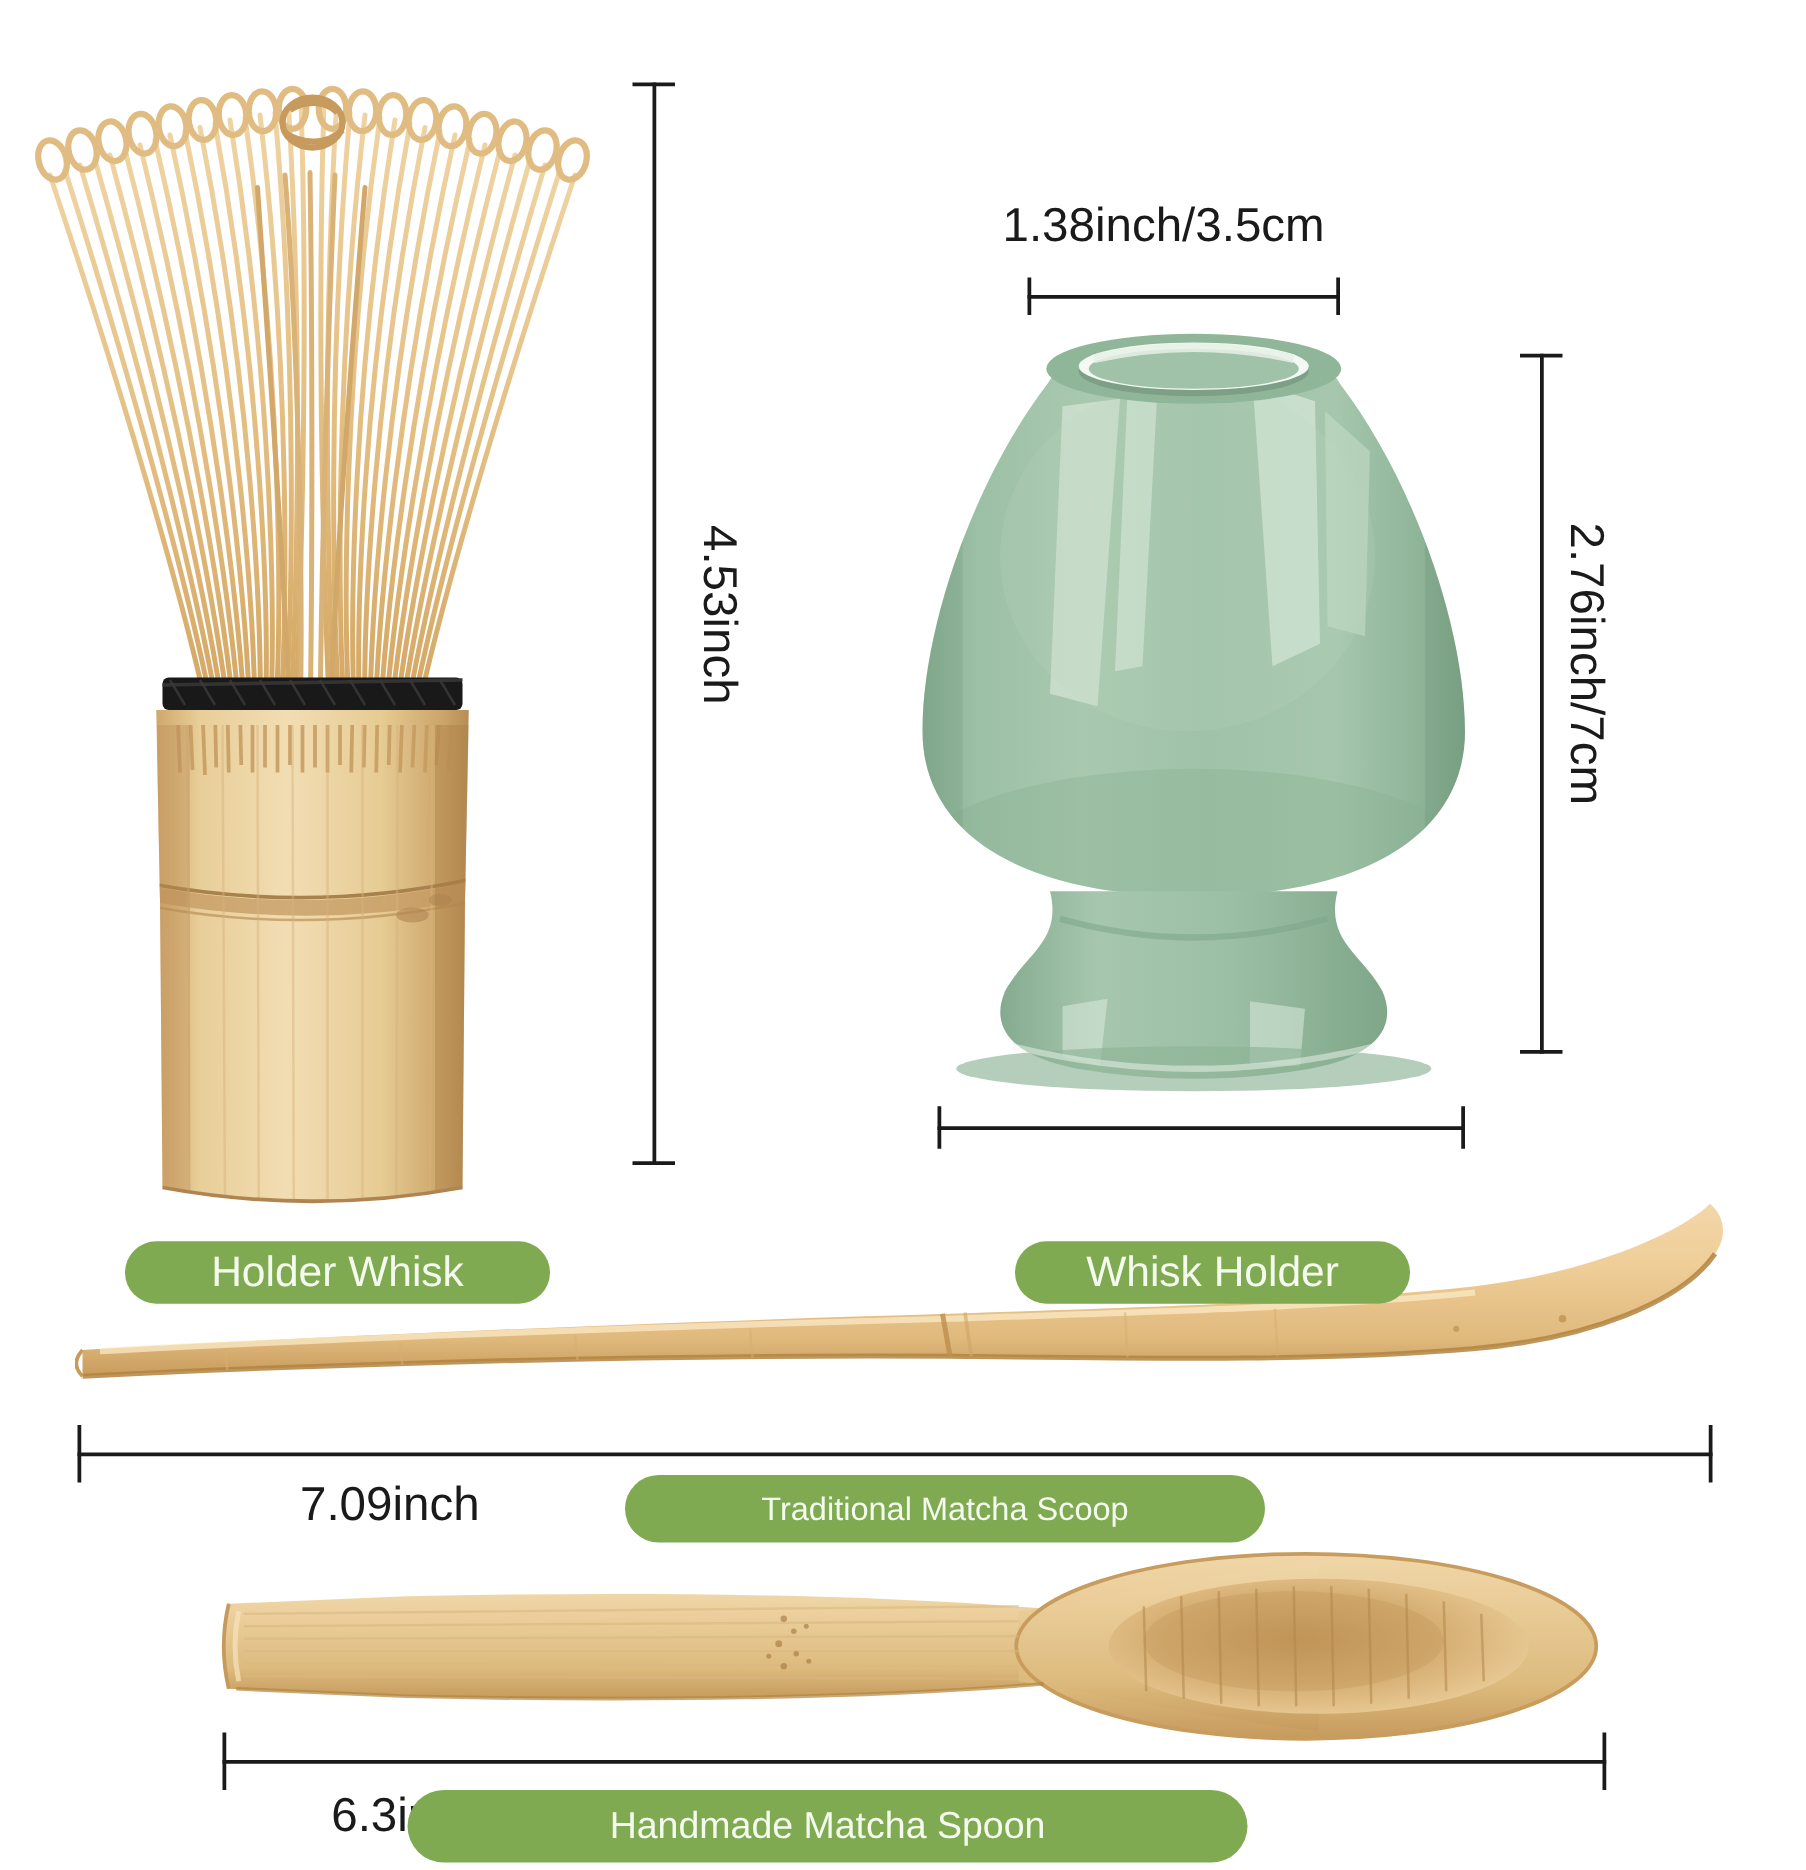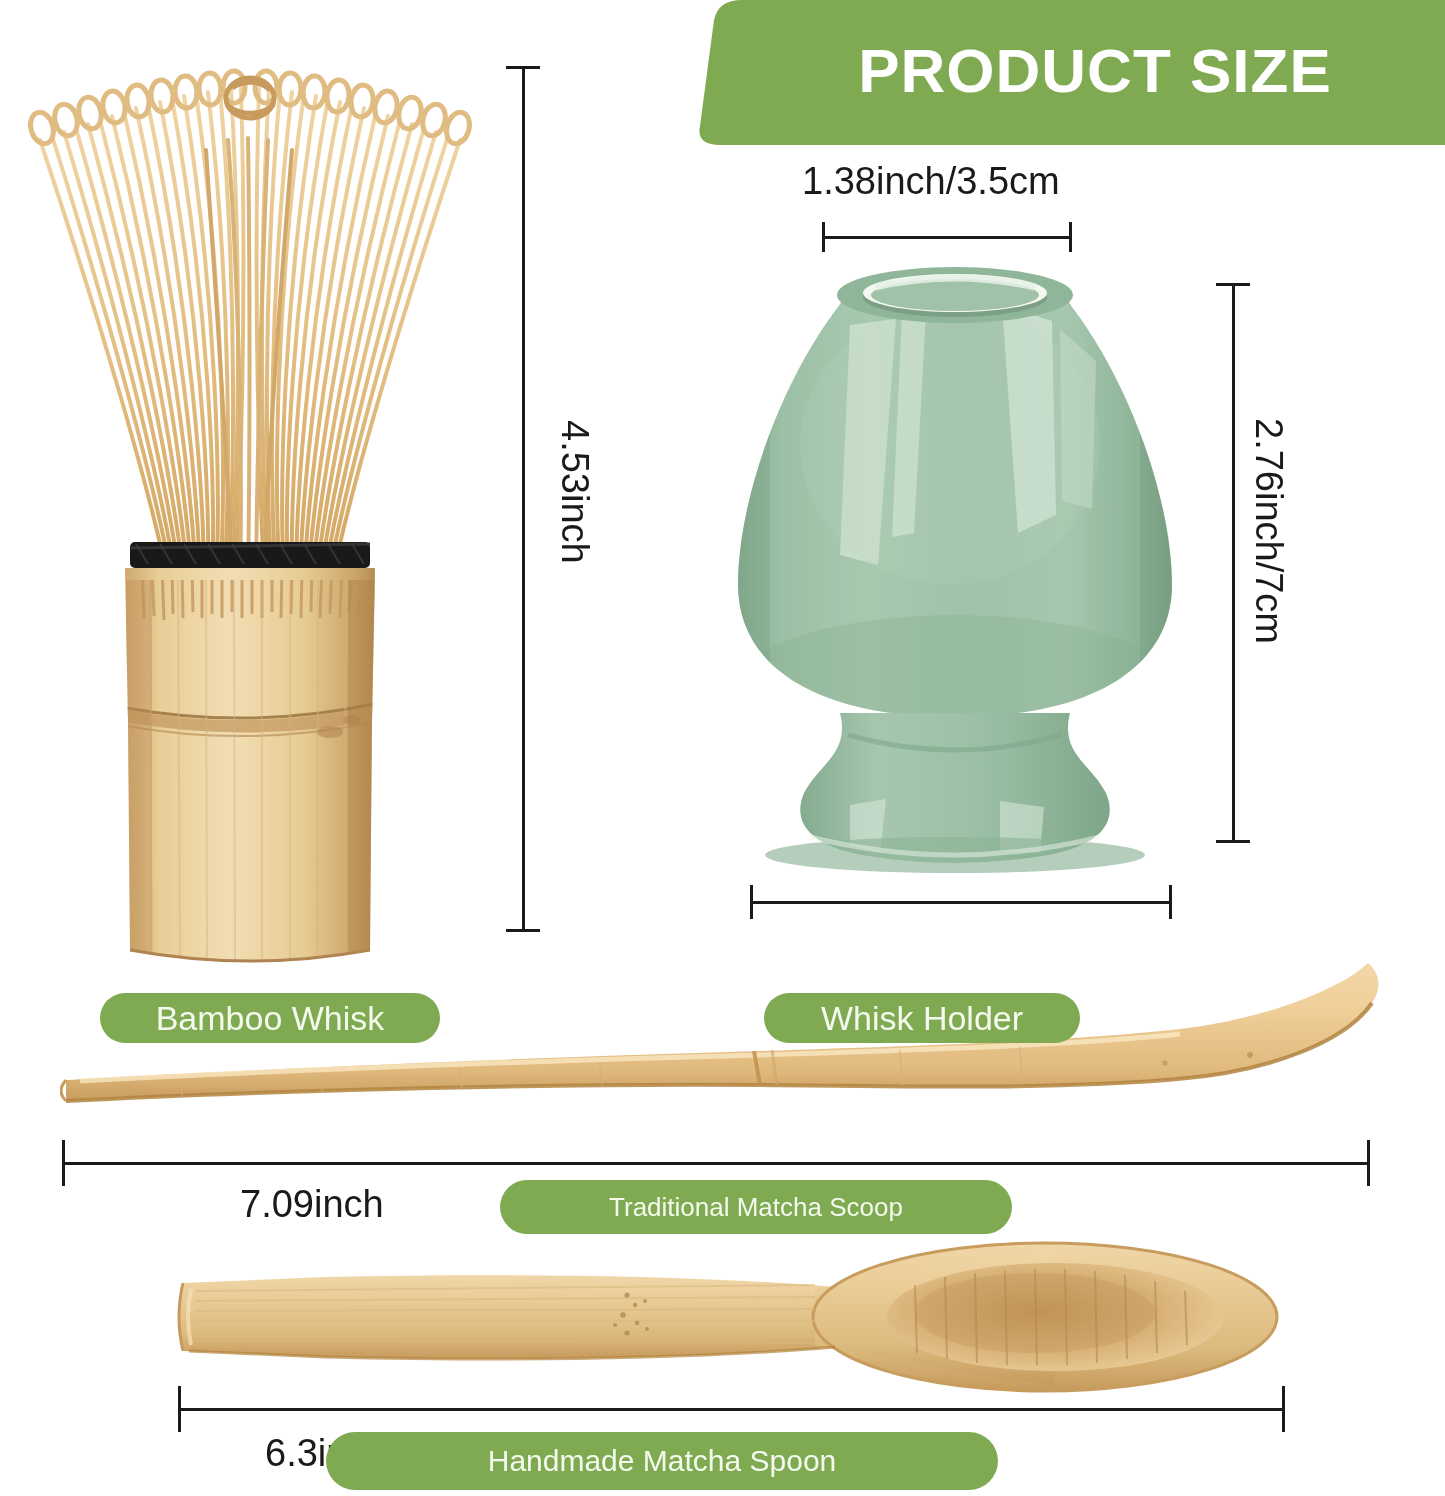--- a/index.html
+++ b/index.html
@@ -30,21 +30,21 @@
     background:#7FAA52;
     border-radius:999px;
     color:#F4FBEE;
     display:flex;align-items:center;justify-content:center;
     font-size:34px;
     font-family:"Liberation Sans", sans-serif;
     white-space:nowrap;
     letter-spacing:0px;
   }
   #pill-whisk{left:100px;top:993px;width:340px;height:50px;}
-  #pill-holder{left:764px;top:993px;width:316px;height:50px;}
+  #pill-holder{left:812px;top:993px;width:316px;height:50px;}
   #pill-scoop{left:500px;top:1180px;width:512px;height:54px;font-size:26px;}
   #pill-spoon{left:326px;top:1432px;width:672px;height:58px;font-size:30px;}
 
   
   .dimtext{
     position:absolute;color:#1a1a1a;
     font-size:38px;white-space:nowrap;
     font-family:"Liberation Sans", sans-serif;
   }
   .vert{
@@ -97,26 +97,20 @@
   #art-holder{left:700px;top:265px;width:510px;height:615px;}
   #art-scoop{left:60px;top:955px;width:1330px;height:180px;}
   #art-spoon{left:175px;top:1225px;width:1120px;height:185px;}
   .art svg{display:block;width:100%;height:100%;}
 </style>
 </head>
 <body>
 
 <div class="stage">
 
-  <div class="banner">
-    <svg viewBox="0 0 755 145" preserveAspectRatio="none" aria-hidden="true">
-      <path d="M 24 20 Q 28 0 52 0 L 755 0 L 755 145 L 30 145 Q 6 145 10 126 Z" fill="#7FAA52"></path>
-    </svg>
-    <div class="banner-text">PRODUCT SIZE</div>
-  </div>
 
   <div class="art" id="art-whisk">
     <svg viewBox="0 0 500 945" preserveAspectRatio="none" aria-hidden="true">
       <defs>
         <linearGradient id="handleG" x1="0" y1="0" x2="1" y2="0">
           <stop offset="0" stop-color="#CFA86D"></stop>
           <stop offset="0.14" stop-color="#E8CE98"></stop>
           <stop offset="0.42" stop-color="#F2DDB3"></stop>
           <stop offset="0.72" stop-color="#E6CB93"></stop>
           <stop offset="0.92" stop-color="#CBA468"></stop>
@@ -454,21 +448,21 @@
 
   <div class="dimtext vert" id="dim-holder-h">2.76inch/7cm</div>
 
 
   <div class="dimtext vert" id="dim-whisk-h">4.53inch</div>
 
   <div class="dimtext" id="dim-scoop">7.09inch</div>
 
   <div class="dimtext" id="dim-spoon">6.3inch</div>
 
-  <div class="pill" id="pill-whisk">Bamboo Whisk</div>
+  <div class="pill" id="pill-whisk">Holder Whisk</div>
 
   <div class="pill" id="pill-holder">Whisk Holder</div>
 
   <div class="pill" id="pill-scoop">Traditional Matcha Scoop</div>
 
   <div class="pill" id="pill-spoon">Handmade Matcha Spoon</div>
 
 </div>
 
 </body></html>

